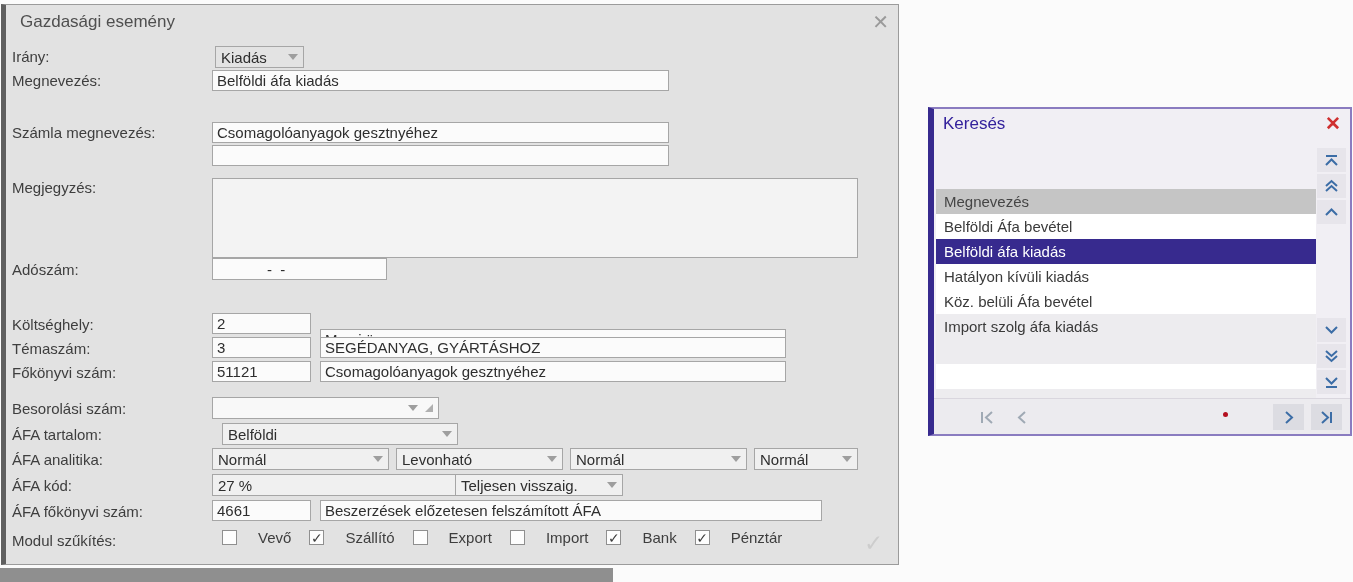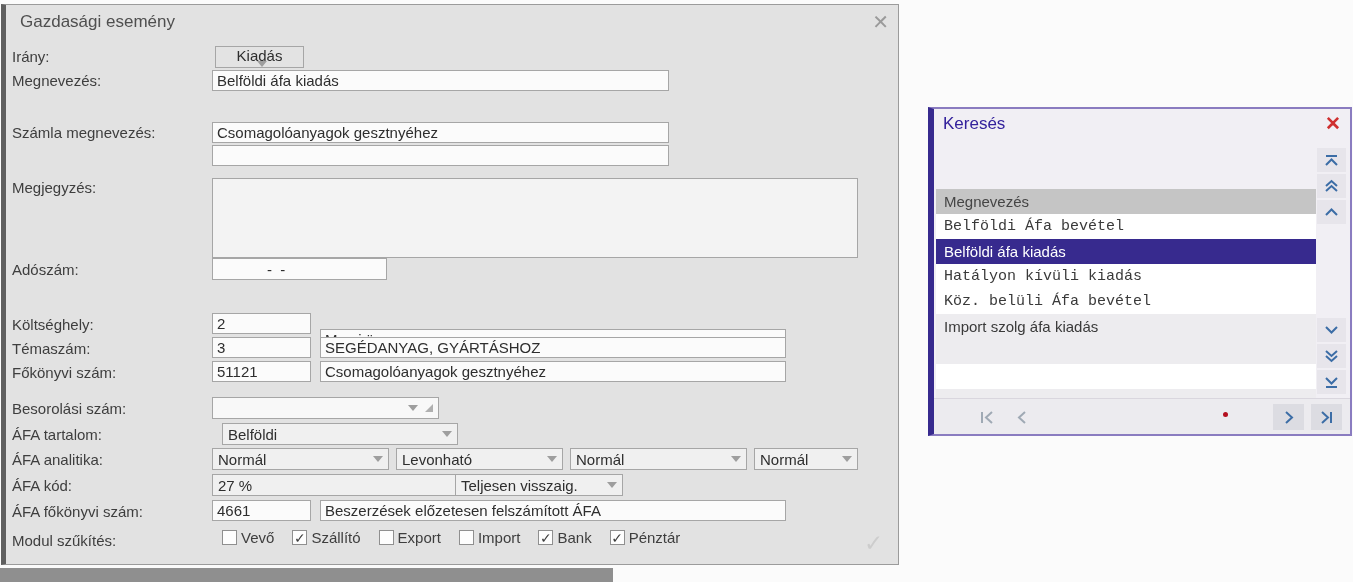--- a/index.html
+++ b/index.html
@@ -11,48 +11,48 @@
             background:#e2e2e2; border:1px solid #9b9b9b; border-left:5px solid #5f5f5f; }
   .dlg-title { position:absolute; left:14px; top:7px; font-size:17px; color:#4f4f4f; }
   .dlg-close { position:absolute; right:9px; top:5px; font-size:20px; color:#9a9a9a; cursor:default; }
   .lbl { position:absolute; left:6px; font-size:15px; color:#3e3e3e; white-space:nowrap; line-height:22px; }
   .txt-input { position:absolute; height:21px; background:#fbfbfb; border:1px solid #a6a6a6;
                font:15px "Liberation Sans",sans-serif; color:#2e2e2e; padding:0 4px; outline:none; }
   .memo { position:absolute; background:#f3f3f3; border:1px solid #a6a6a6; resize:none; outline:none;
           font:15px "Liberation Sans",sans-serif; color:#2e2e2e; }
   .select { position:absolute; height:22px; background:#f0f0f0; border:1px solid #a6a6a6;
             display:flex; align-items:center; font-size:15px; color:#2e2e2e; padding:0 5px; }
-  .select.graybg { background:#e3e3e3;flex-direction:column; }
+  .select.graybg { background:#e3e3e3; }
   .select.whitebg { background:#f8f8f8; }
   .select .val { flex:1; overflow:hidden; white-space:nowrap; }
   .tri { width:0; height:0; border-left:5px solid transparent; border-right:5px solid transparent;
          border-top:6px solid #9e9e9e; margin-left:5px; flex:none; }
   .corner { width:0; height:0; border-bottom:8px solid #b0b0b0; border-left:8px solid transparent;
             margin-left:7px; flex:none; }
   .cb-row { position:absolute; left:216px; top:524px; display:flex; align-items:center; }
   .cb-item { display:flex; align-items:center; margin-right:18px; }
   .cb-box { width:15px; height:15px; background:#fdfdfd; border:1px solid #8f8f8f;
             display:flex; align-items:center; justify-content:center;
             font-size:14px; line-height:14px; color:#3c3c3c; }
   .cb-box.checked::after { content:"✓"; }
-  .cb-label { font-size:15px; color:#3e3e3e; margin-left:4px; white-space:nowrap; }
+  .cb-label { font-size:15px; color:#3e3e3e; margin-left:21px; white-space:nowrap; }
   .faint-check { position:absolute; left:858px; top:525px; font-size:23px; color:#cdcdcd; }
 
   
   .panel { position:absolute; left:928px; top:107px; width:424px; height:329px;
            background:#f1eff4; border:2px solid #8a7cc0; border-left:6px solid #372a8e; }
   .panel-title { position:absolute; left:9px; top:5px; font-size:17px; color:#33219c; }
   .panel-close { position:absolute; right:3px; top:2px; width:28px; height:25px;
                  color:#cf3030; font-size:19px; font-weight:bold;
                  display:flex; align-items:center; justify-content:center; }
   .list { position:absolute; left:2px; top:39px; width:380px;margin-top:41px; }
   .lrow { height:25px; line-height:25px; font-size:15px; color:#3a3a3a; padding-left:8px;
           white-space:nowrap; overflow:hidden; }
   .lrow.header { background:#c5c5c5; color:#454545; }
-  .lrow.even { background:#ffffff;font-family:Liberation Mono, monospace; }
+  .lrow.even { background:#ffffff; }
   .lrow.odd  { background:#edecef; }
   .lrow.selected { background:#372a8e; color:#ffffff; }
   .sbtn { position:absolute; right:4px; width:29px; height:24px; background:#e7e5eb;
           display:flex; align-items:center; justify-content:center; }
   .nav { position:absolute; left:0; right:0; bottom:0; height:36px; background:#ecebef;
          border-top:1px solid #d9d6de; }
   .nbtn { position:absolute; top:5px; width:31px; height:26px;
           display:flex; align-items:center; justify-content:center; }
   .nbtn.boxed { background:#dcdce2; }
   .red-dot { position:absolute; left:289px; top:13px; width:5px; height:5px;
@@ -135,21 +135,21 @@
     <span class="val">27 %</span>
     <span class="tri"></span>
   </div>
   <div class="select" style="left:449px;top:469px;width:168px">
     <span class="val">Teljesen visszaig.</span>
     <span class="tri"></span>
   </div>
 
   <div class="lbl" style="top:496px">ÁFA főkönyvi szám:</div>
   <input class="txt-input" style="left: 206px; top: 495px; width: 99px;" value="4661">
-  <input class="txt-input" style="left: 314px; top: 495px; width: 466px;" value="Beszerzések előzetesen felszámított ÁFA">
+  <input class="txt-input" style="left: 314px; top: 495px; width: 502px;" value="Beszerzések előzetesen felszámított ÁFA">
 
   <div class="lbl" style="top:525px">Modul szűkítés:</div>
   <div class="cb-row">
     <div class="cb-item">
       <span class="cb-box"></span>
       <span class="cb-label">Vevő</span>
     </div>
     <div class="cb-item">
       <span class="cb-box checked"></span>
       <span class="cb-label">Szállító</span>

